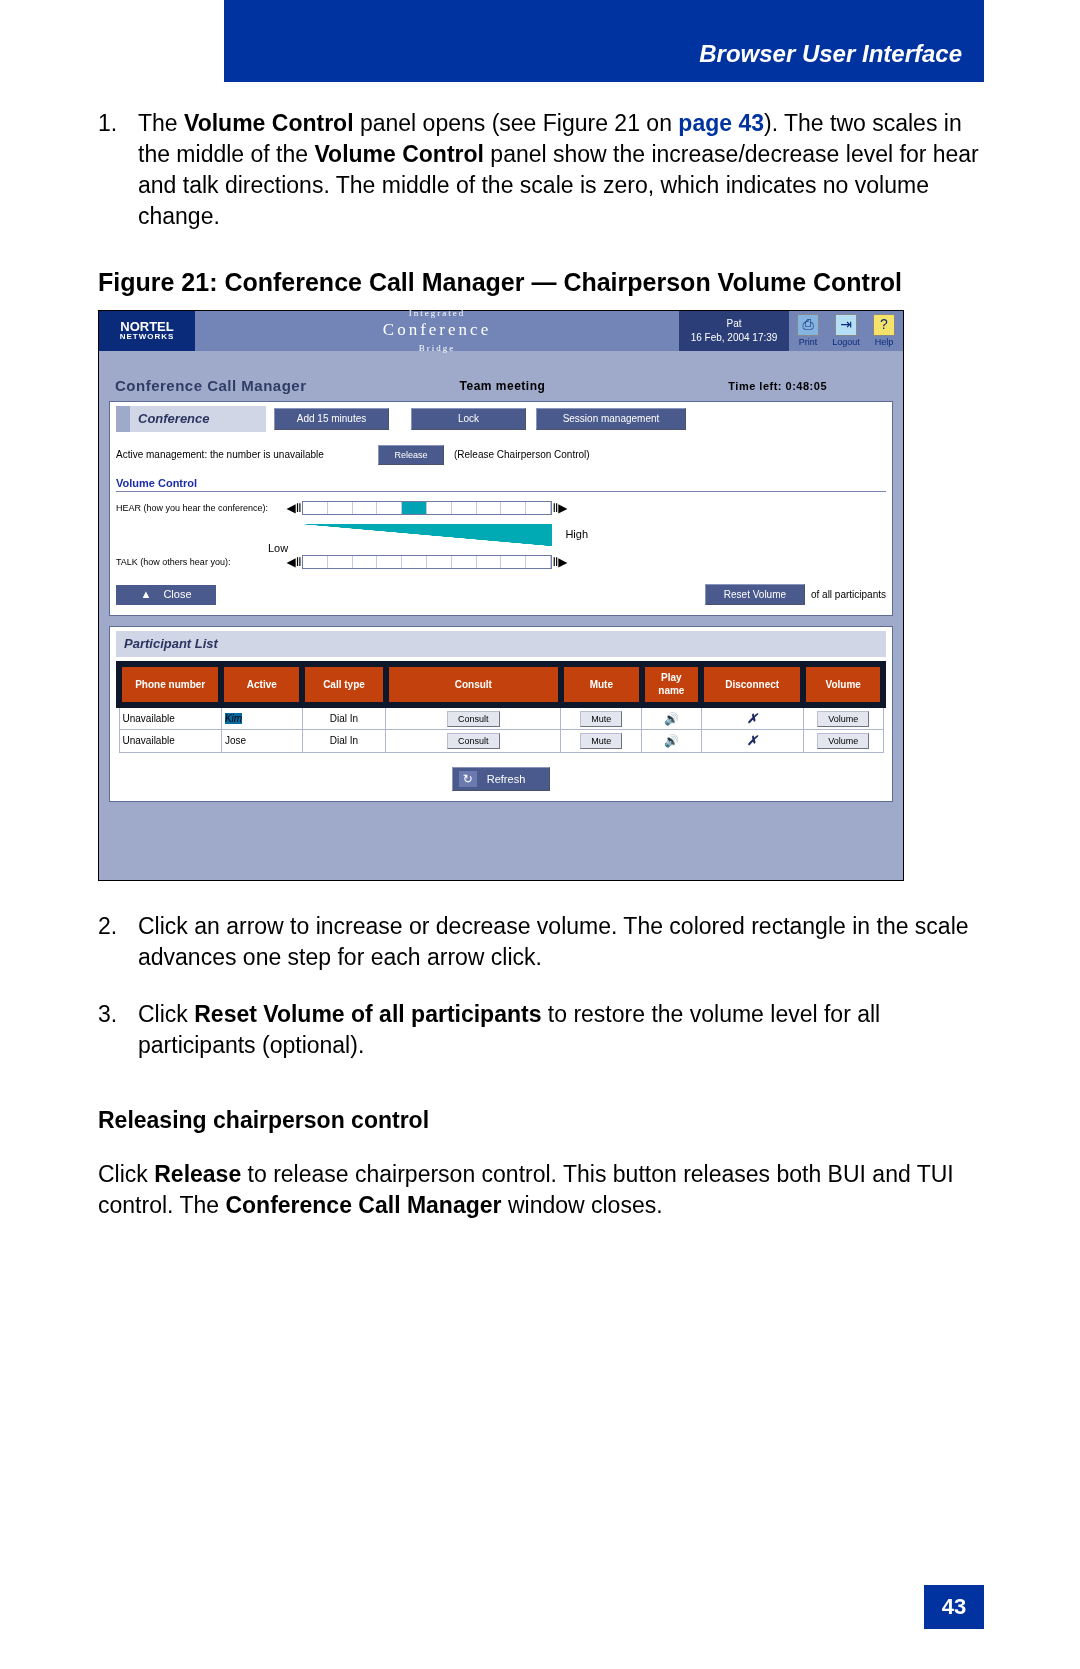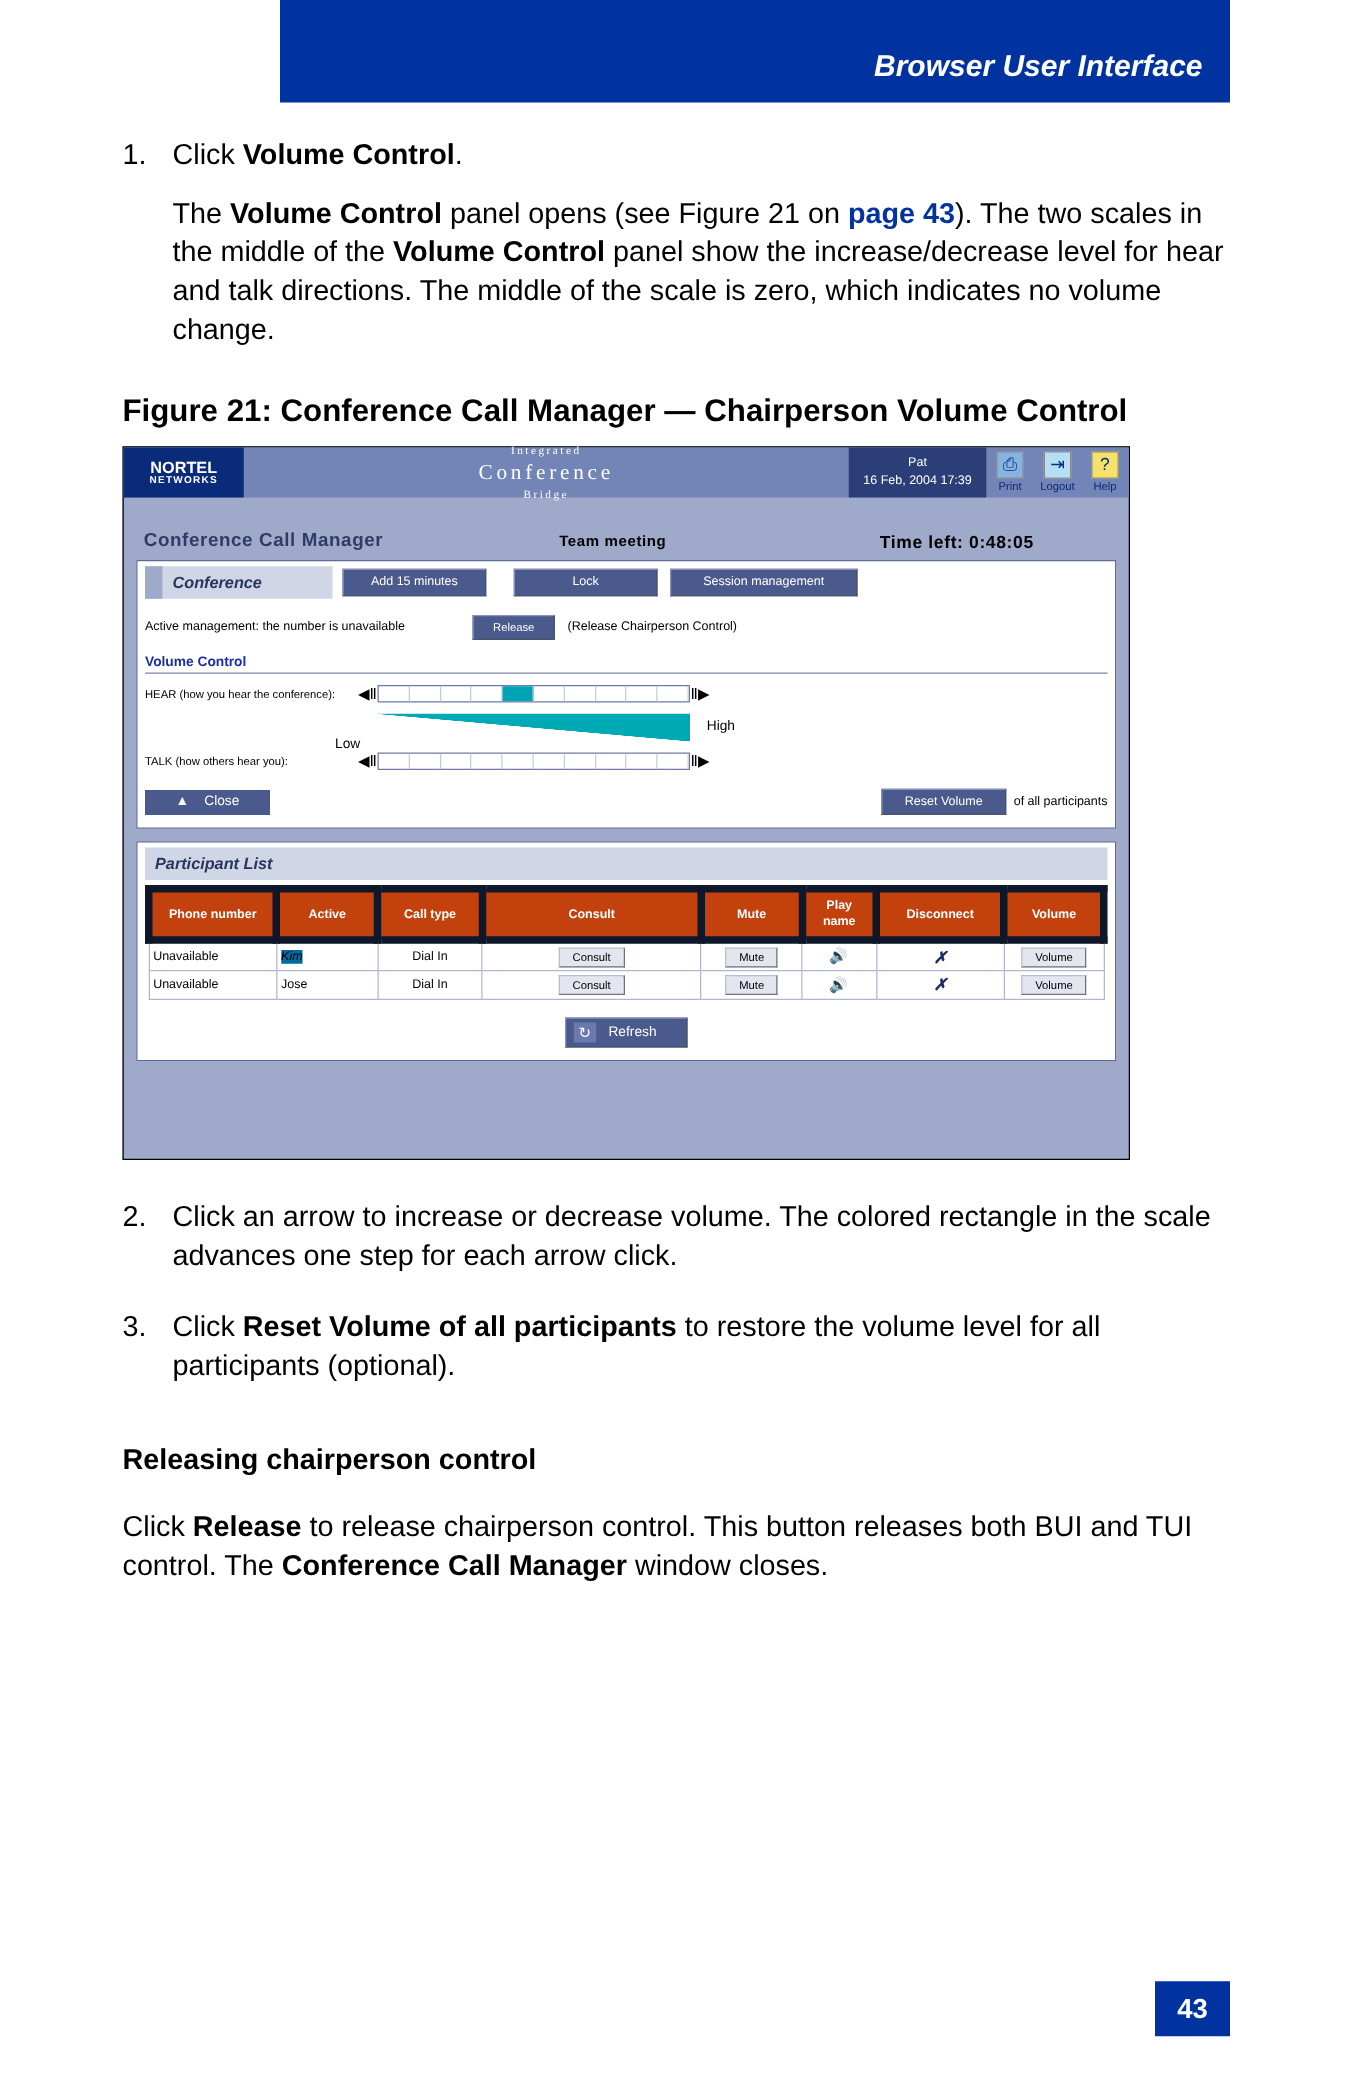--- a/index.html
+++ b/index.html
@@ -25,21 +25,21 @@
   .ss-userbox { width: 110px; background: #2B3E78; color: #fff; font-size: 10px; display: flex; flex-direction: column; align-items: center; justify-content: center; }
   .ss-toolbtn { width: 38px; display: flex; flex-direction: column; align-items: center; justify-content: center; color: #0A2A7A; font-size: 9px; }
   .ss-toolbtn .ico { width: 22px; height: 22px; background: #F4E26B; border: 1px solid #888; display: flex; align-items: center; justify-content: center; font-size: 14px; }
   .ss-toolbtn.print .ico { background: #86B4E0; }
   .ss-toolbtn.logout .ico { background: #B5DFF5; }
   
   .ss-body { position: absolute; left: 10px; right: 10px; top: 60px; bottom: 10px; }
   .ccm-head { display: flex; align-items: center; height: 30px; color: #313C66; font-weight: bold; font-size: 15px; letter-spacing: 0.5px; padding: 0 6px; }
   .ccm-head .spacer { flex: 1; }
   .ccm-head .mid { color: #000; font-weight: bold; font-size: 12px; }
-  .ccm-head .time { color: #000; font-size: 14px; margin-left: 30px; }
+  .ccm-head .time { color: #000; font-size: 11px; margin-left: 30px; }
   .panel-white { background: #fff; border: 1px solid #5E6B95; padding: 4px 6px 10px 6px; margin-bottom: 10px; }
   .row { display: flex; align-items: center; height: 26px; gap: 2px; }
   .seg-label { width: 150px; background: #D0D6E6; color: #2A3560; font-weight: bold; font-style: italic; font-size: 13px; padding: 4px 8px; border-left: 14px solid #9FAACB; margin-right: 6px; }
   .btn3d { background: #4A5A8C; color: #fff; font-size: 10px; border: 1px outset #8994BD; padding: 3px 0; text-align: center; }
   .btn3d.sm { width: 66px; font-size: 9px; }
   .btn3d.wide { width: 115px; }
   .btn3d.dis { color: #B9C0D8; }
   .small-note { font-size: 10px; color: #000; }
   .sec-title { color: #1A2EA8; font-weight: bold; font-size: 11px; margin: 8px 0 2px 0; border-bottom: 1px solid #7A86AE; }
   .vol-row { display: flex; align-items: center; height: 20px; margin: 6px 0; }
@@ -75,23 +75,20 @@
 
 <div class="page">
   <div class="top-banner">Browser User Interface</div>
 
   <div class="content">
 
     <div class="step-list">
       <div class="step">
         <div class="step-num">1.</div>
         <div class="step-body">
-          <p>
-            <span>Click </span><span class="bold">Volume Control</span><span>.</span>
-          </p>
           <p>
             <span>The </span><span class="bold">Volume Control</span><span> panel opens (see Figure 21 on </span><span class="link">page 43</span><span>). The two scales in the middle of the </span><span class="bold">Volume Control</span><span> panel show the increase/decrease level for hear and talk directions. The middle of the scale is zero, which indicates no volume change.</span>
           </p>
         </div>
       </div>
     </div>
 
     <div class="fig-caption">Figure 21: Conference Call Manager — Chairperson Volume Control</div>
 
     <div class="screenshot">

